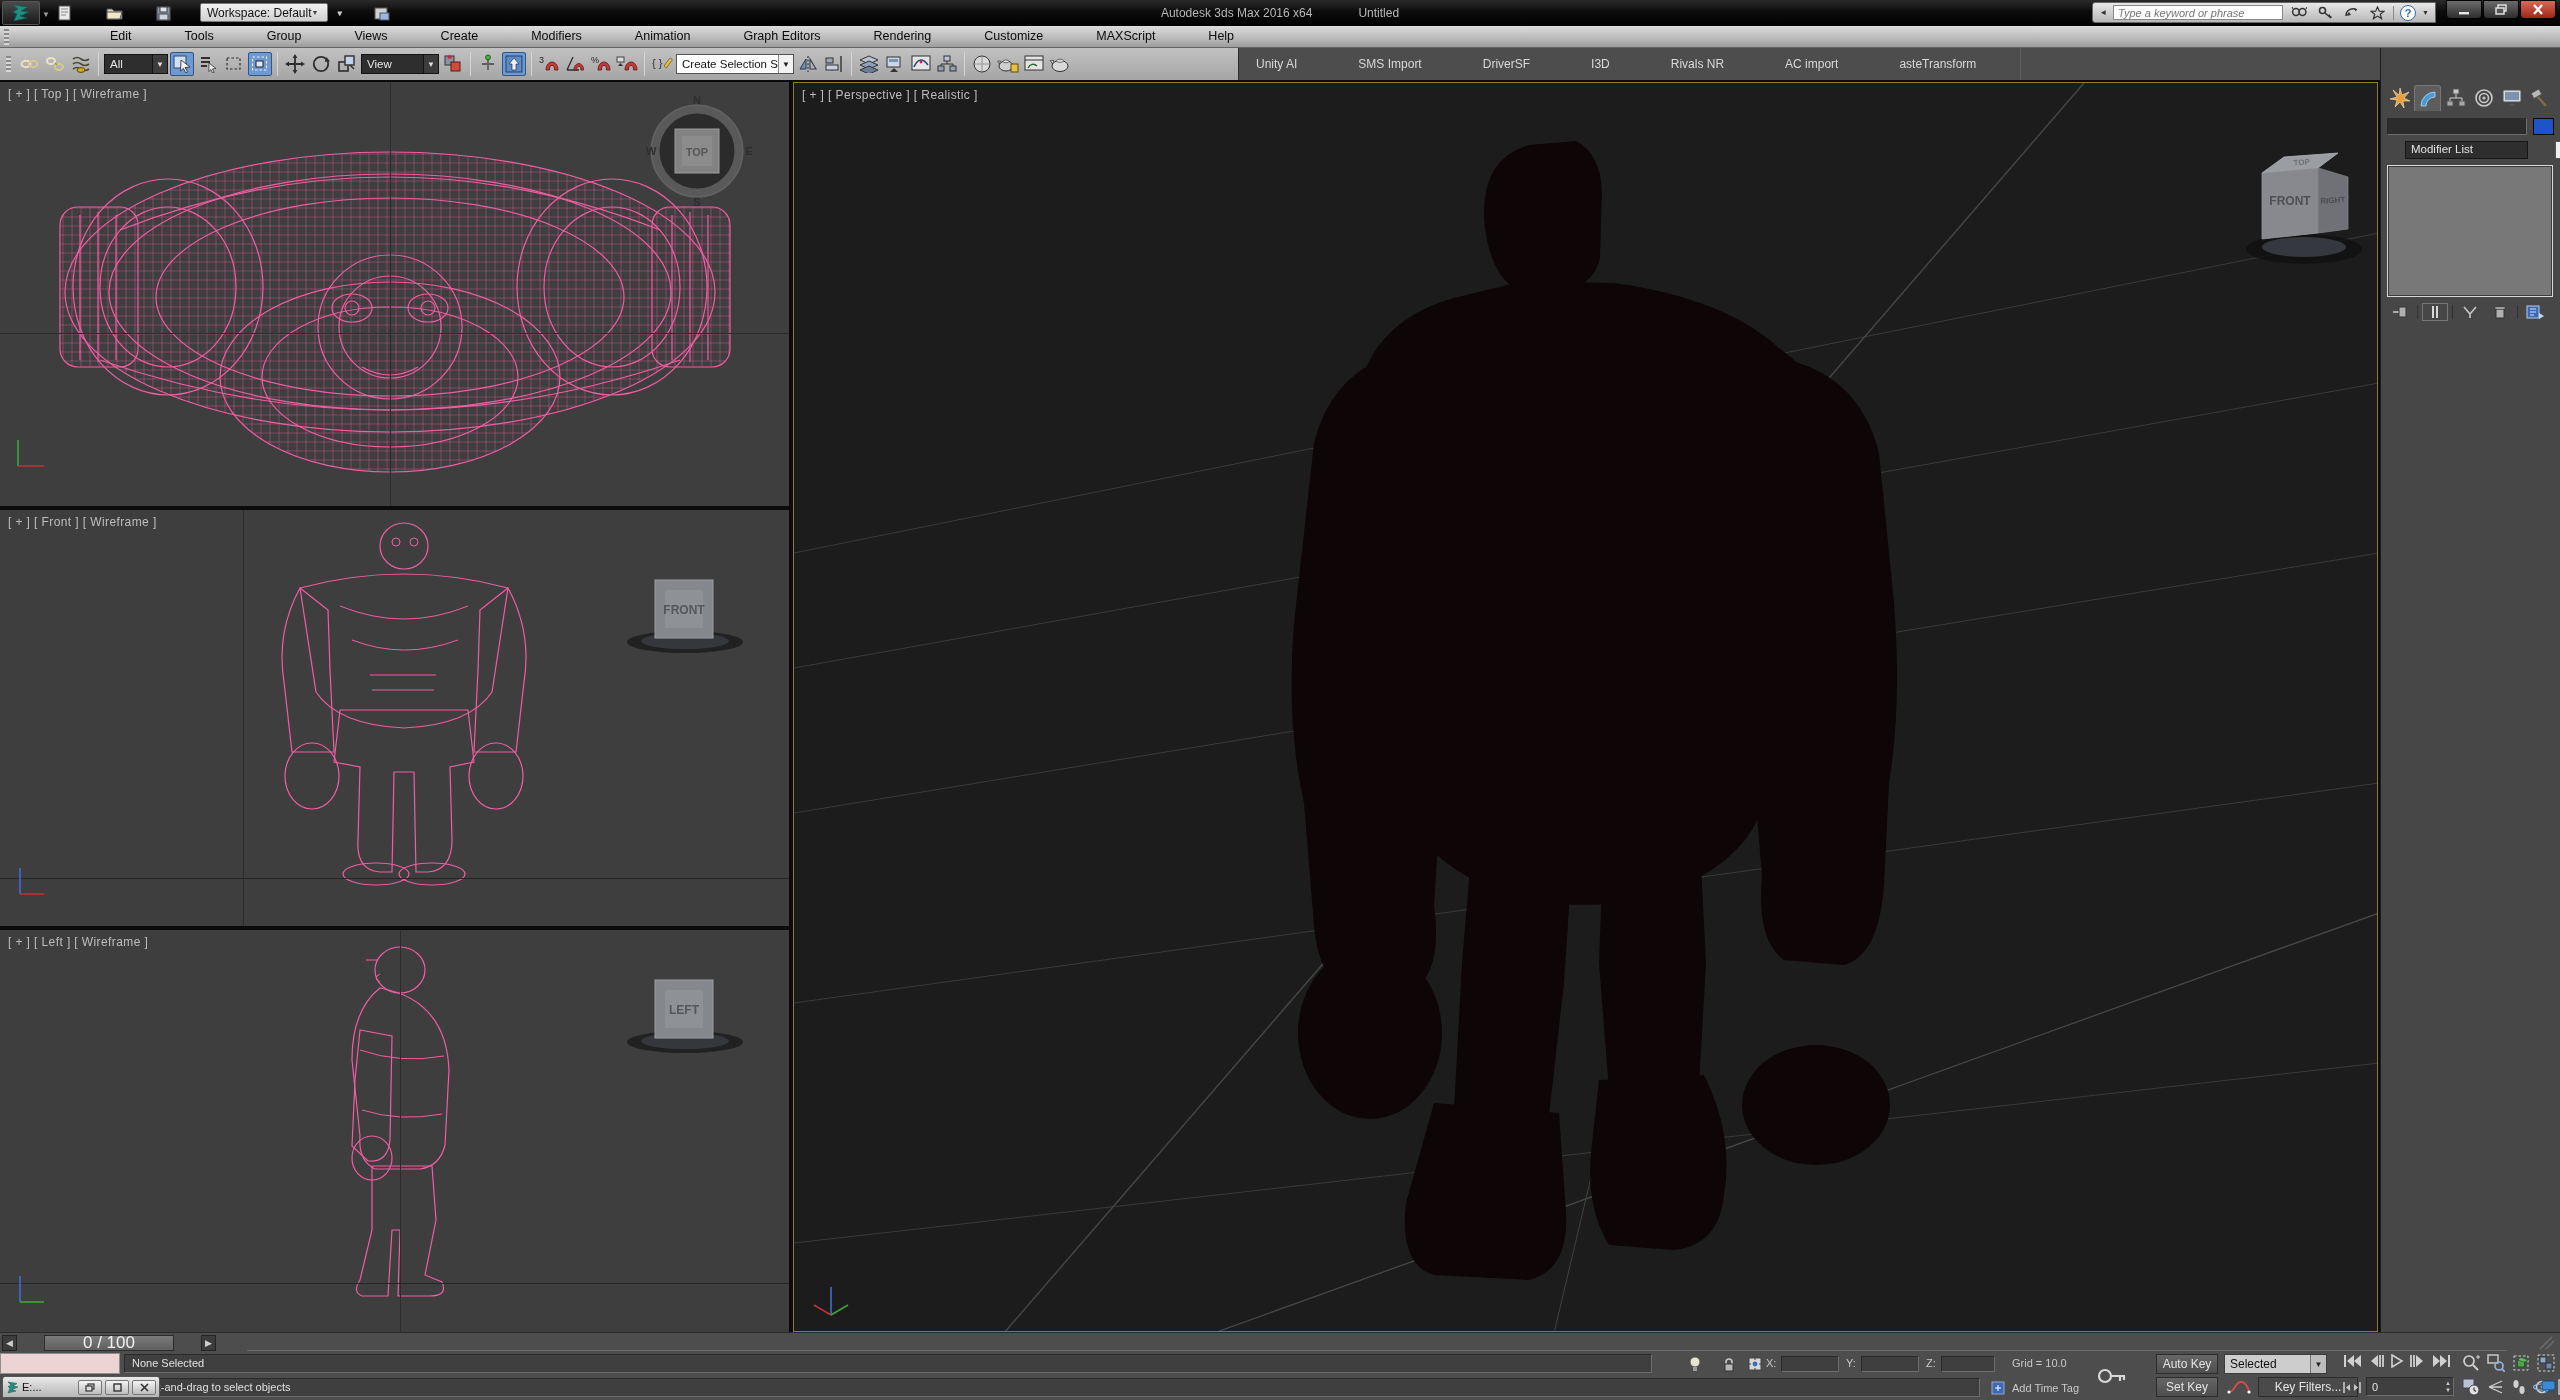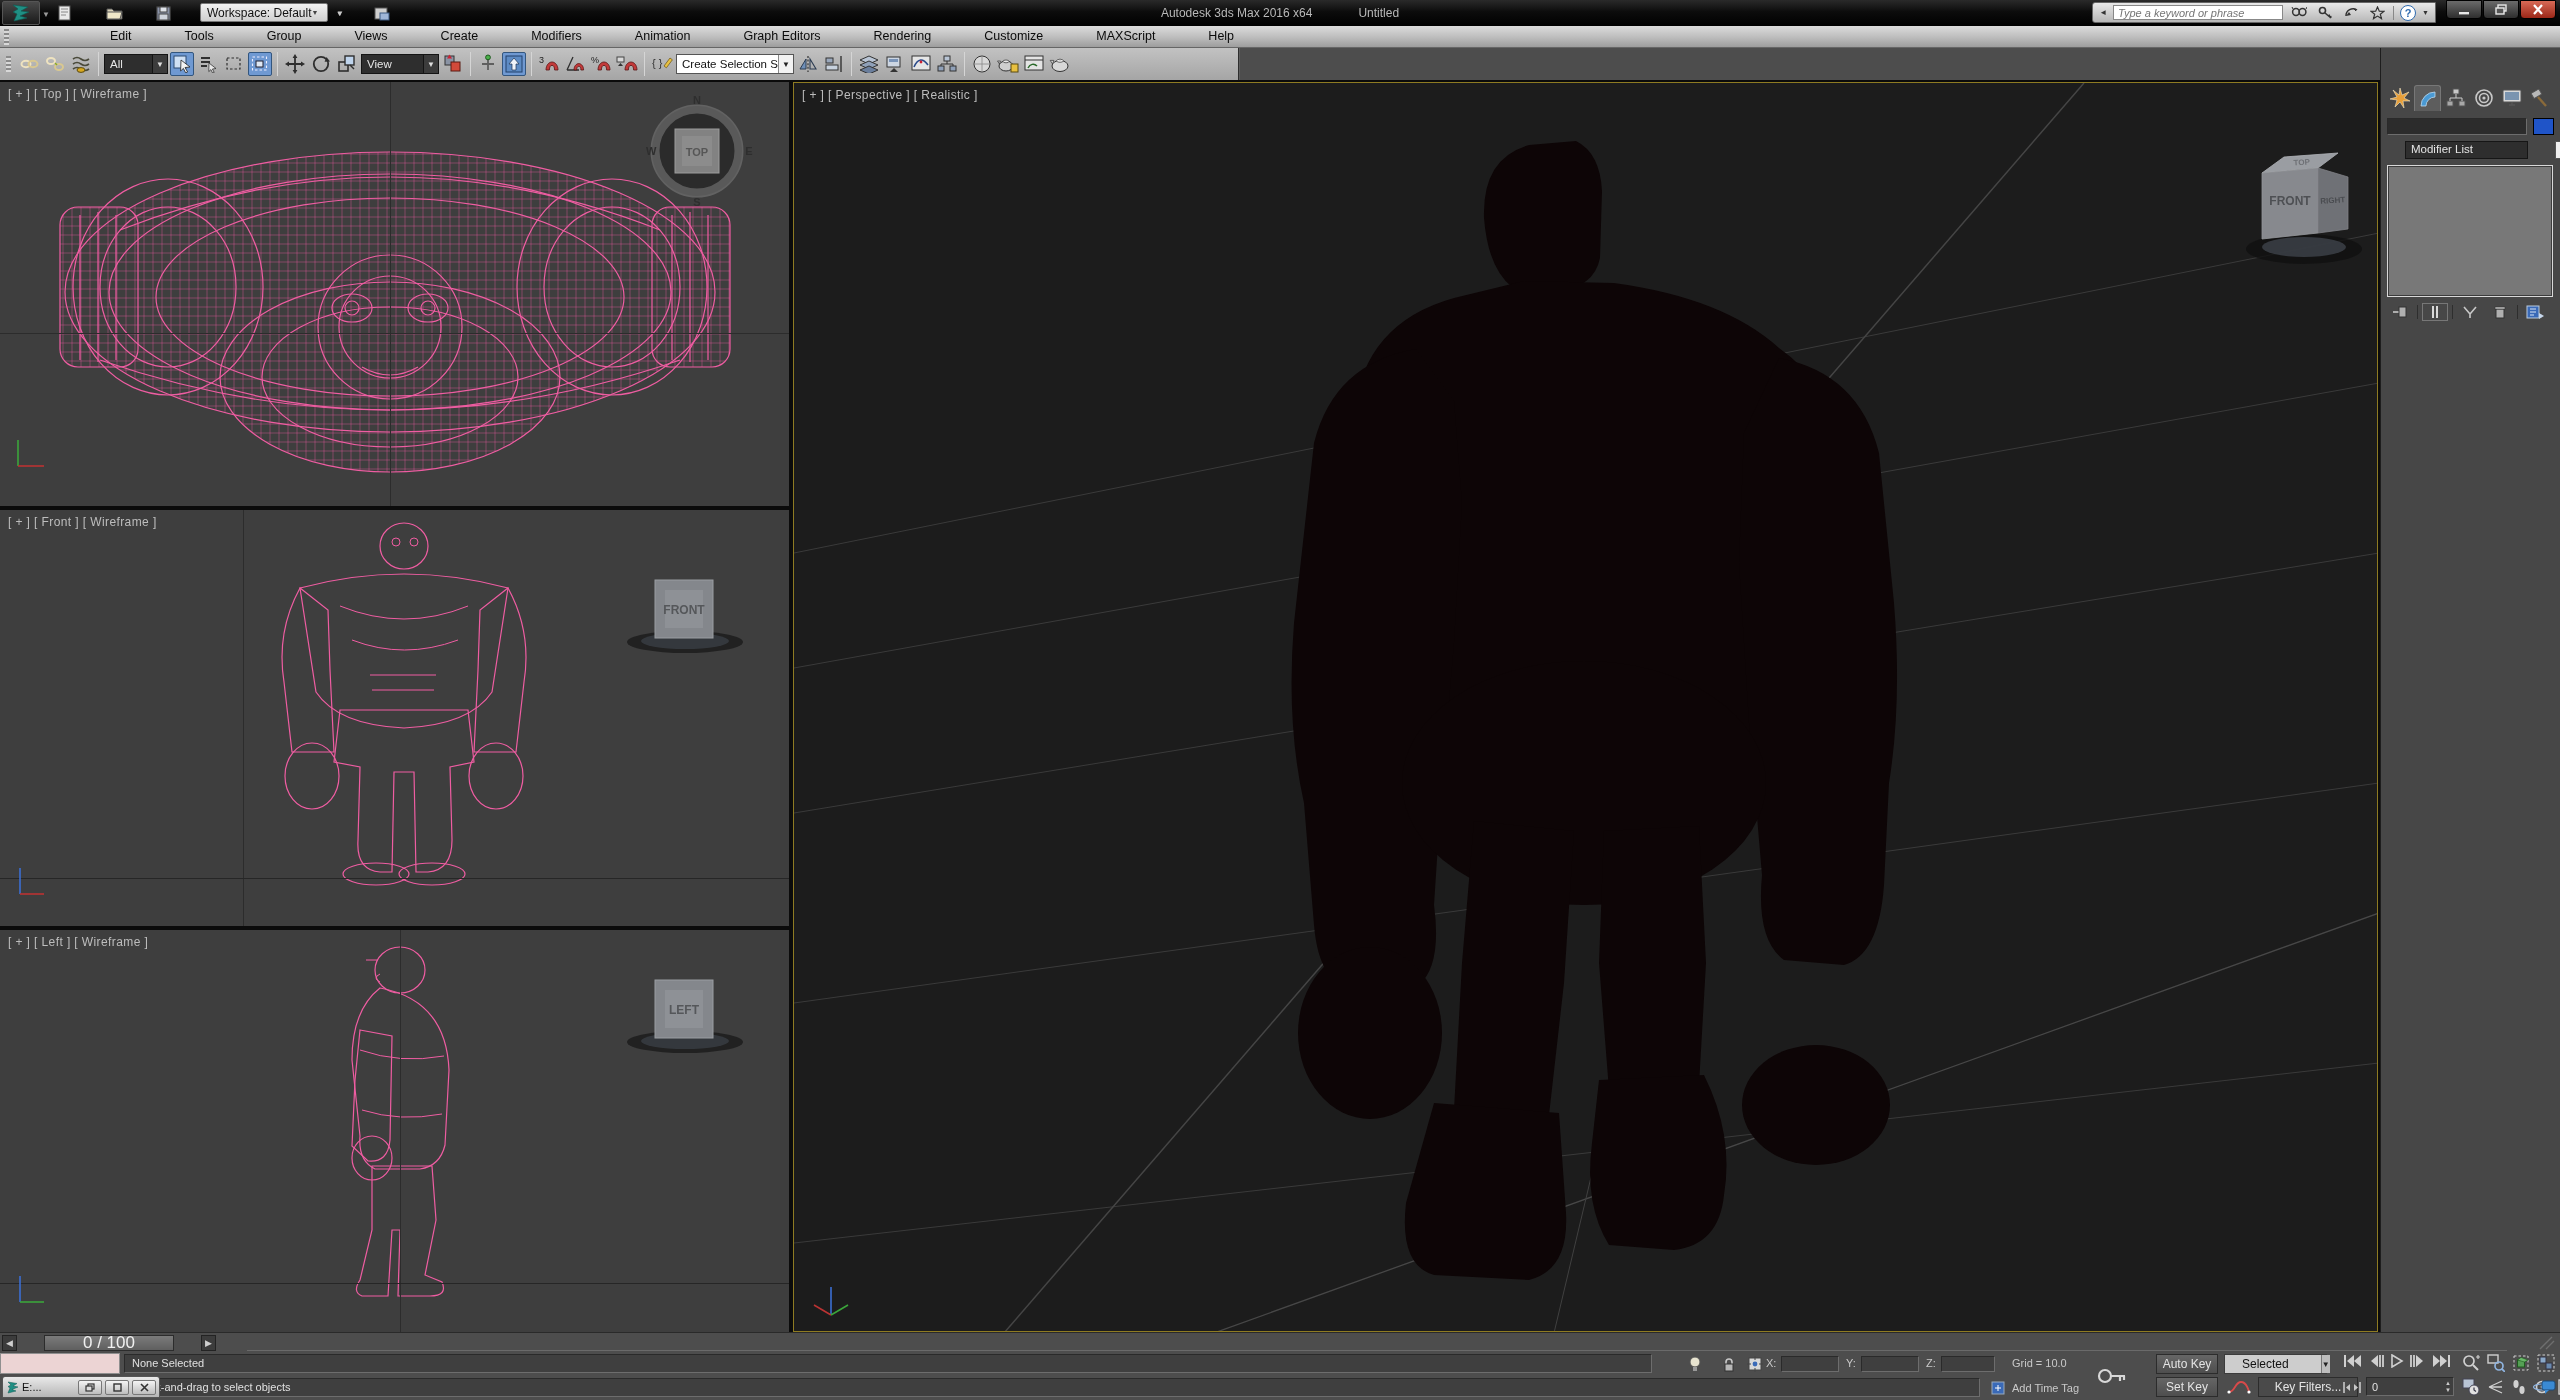--- a/index.html
+++ b/index.html
@@ -445,20 +445,30 @@
     <span class="ico tool">
       <svg width="22" height="18">
           <ellipse cx="11" cy="11" rx="8" ry="5.5" fill="#d8d8d8" stroke="#333"></ellipse>
           <path d="M3.6 9L1.2 5.4h3.6z" fill="#d8d8d8" stroke="#333" stroke-width="0.7"></path>
           <ellipse cx="11" cy="5.8" rx="3.4" ry="1.5" fill="#eee" stroke="#333" stroke-width="0.7"></ellipse>
           <circle cx="11" cy="4.6" r="1" fill="#888"></circle>
         </svg>
       </span>
   </div>
   <div id="toolbar-dark" class="flex">
+    <div class="flex">
+
+    <span class="custom-btn">Unity AI</span>
+        <span class="custom-btn">SMS Import</span>
+        <span class="custom-btn">DriverSF</span>
+        <span class="custom-btn">I3D</span>
+        <span class="custom-btn">Rivals NR</span>
+        <span class="custom-btn">AC import</span>
+        <span class="custom-btn">asteTransform</span>
+      </div>
     <span style="width:1px;height:32px;background:#2e2e2e;border-right:1px solid #5e5e5e;"></span>
   </div>
 </div>
 
 <div id="workspace" class="abs">
 
   <div class="vp" style="left:0; top:2px; width:789px; height:424px;">
     <span class="vp-label">[ + ] [ Top ] [ Wireframe ]</span>
     <div class="axline" style="left:390px; top:0; width:1px; height:424px;"></div>
     <div class="axline" style="left:0; top:251px; width:789px; height:1px;"></div>
@@ -843,21 +853,21 @@
       </svg>
     </span>
 
   <div class="abs st-btn" style="left:2156px; top:2px; width:62px; height:20px;">
     <span>Auto Key</span>
     </div>
   <div class="abs st-btn" style="left:2156px; top:25px; width:62px; height:20px;">
     <span>Set Key</span>
     </div>
 
-  <div class="abs flex" style="left:2224px; top:2px; width:103px; height:20px; background:#cdcdcd; border:1px solid #3c3c3c;padding-left:12px;">
+  <div class="abs flex" style="left:2224px; top:2px; width:103px; height:20px; background:#cdcdcd; border:1px solid #3c3c3c;">
     <span style="flex:1; color:#111; font-size:12px; padding:0 5px;">Selected</span>
     <span class="ico" style="width:16px; height:18px; background:#bdbdbd; border-left:1px solid #777; font-size:8px; color:#222;">▼</span>
   </div>
   <span class="abs ico" style="left:2226px; top:26px; width:26px; height:18px;">
     <svg width="24" height="16">
         <path d="M2 13C8 13 8 3 14 3s8 10 8 10" fill="none" stroke="#d84a4a" stroke-width="1.8"></path>
         <circle cx="2" cy="13" r="1.6" fill="#fff"></circle>
         <circle cx="22" cy="13" r="1.6" fill="#fff"></circle>
       </svg>
     </span>

